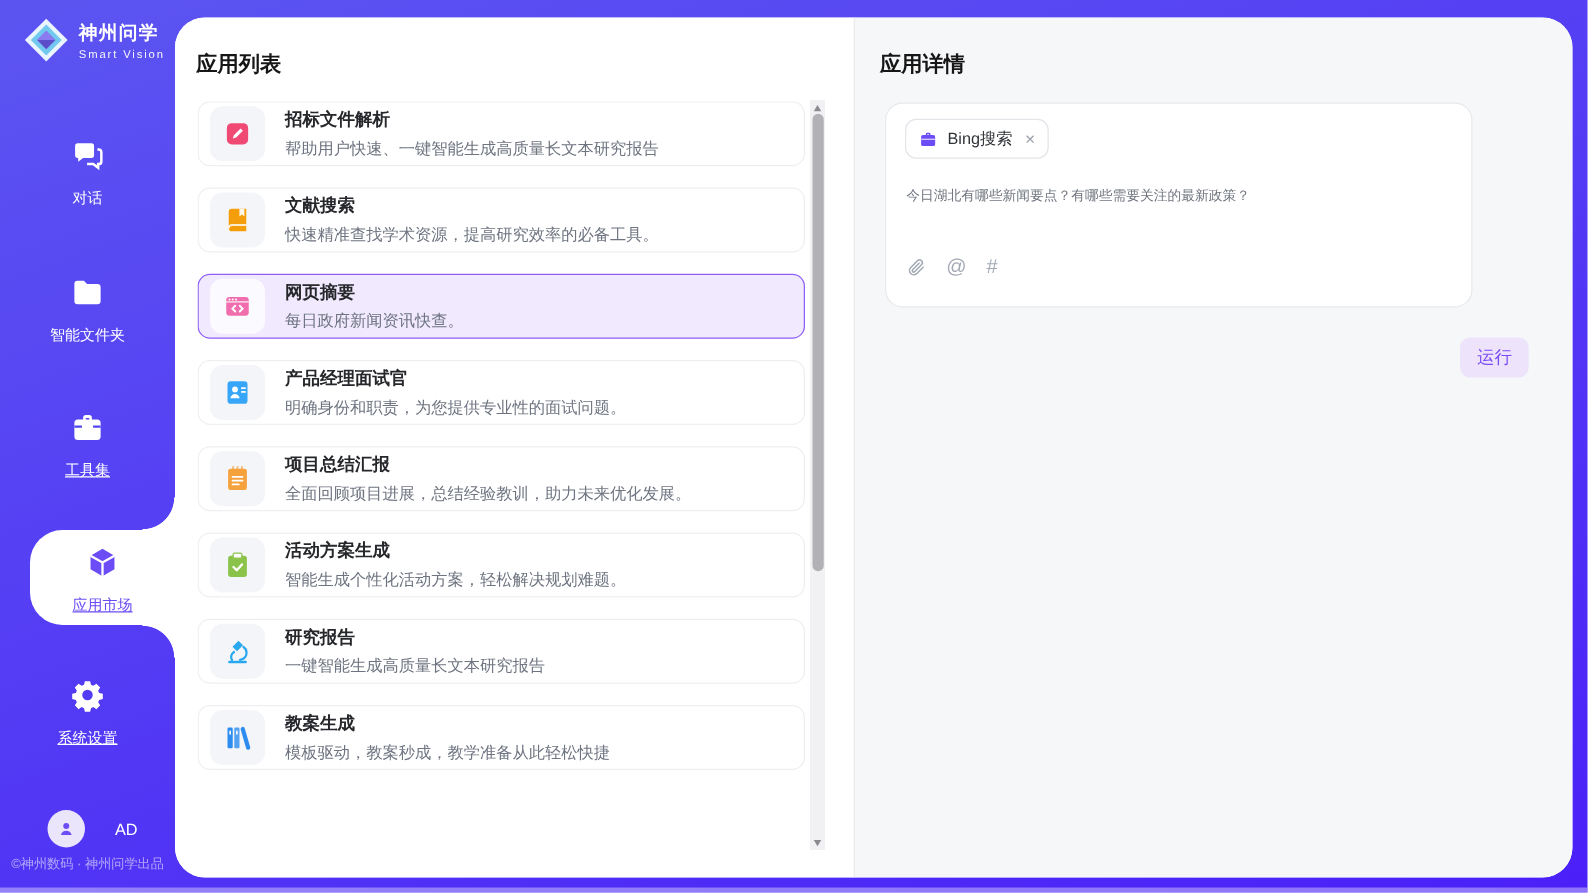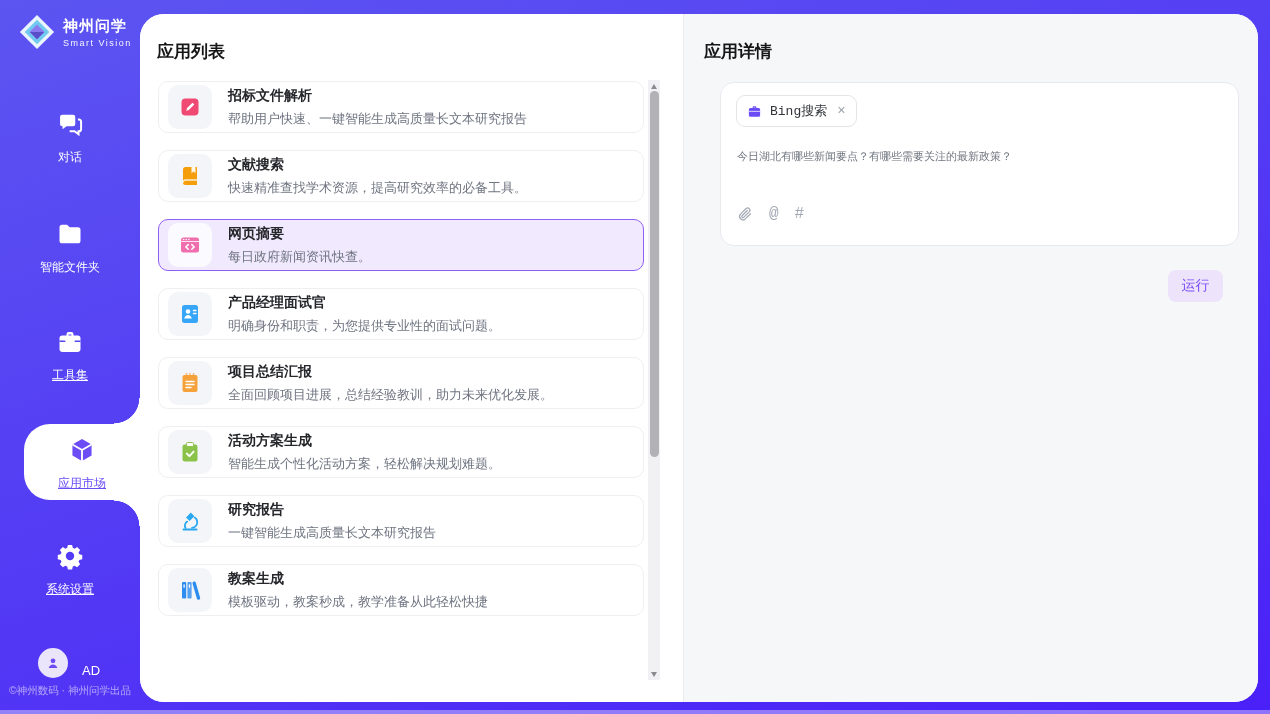--- a/index.html
+++ b/index.html
@@ -41,21 +41,21 @@
     left:24px;width:116px;top:424px;height:76px;
     background:#fff;border-radius:26px 0 0 26px;
     color:var(--c-accent);padding-top:12px;
   }
   .nav-item.active::before,.nav-item.active::after{
     content:'';position:absolute;right:0;width:26px;height:26px;
   }
   .nav-item.active::before{top:-26px;background:radial-gradient(circle 26px at 0 0, rgba(0,0,0,0) 0 25px, #fff 25.6px);}
   .nav-item.active::after{bottom:-26px;background:radial-gradient(circle 26px at 0 100%, rgba(0,0,0,0) 0 25px, #fff 25.6px);}
 
-  .avatar-row{position:absolute;left:38px;top:648px;display:flex;align-items:flex-end;gap:14px;color:#fff;cursor:pointer;}
+  .avatar-row{position:absolute;left:38px;top:648px;display:flex;align-items:center;gap:24px;color:#fff;cursor:pointer;}
   .avatar-circle{width:30px;height:30px;border-radius:50%;background:#EAE5FA;display:flex;align-items:center;justify-content:center;color:#6C4DF5;}
   .avatar-circle svg{width:16px;height:16px;}
   .avatar-label{font-size:13px;}
   .side-footer{position:absolute;left:0;top:684px;width:140px;text-align:center;font-size:10.5px;color:rgba(255,255,255,.55);}
 
   
   .content{
     position:absolute;left:140px;top:14px;width:1118px;height:688px;
     background:#fff;border-radius:24px;overflow:hidden;display:flex;
   }
@@ -83,22 +83,22 @@
   .sb-up{top:0;}
   .sb-up::after{top:4px;border-bottom:5px solid #8A8A8F;}
   .sb-down{bottom:0;}
   .sb-down::after{top:4px;border-top:5px solid #8A8A8F;}
   .sb-thumb{position:absolute;left:1.5px;top:11px;width:9px;height:366px;background:#B2B2B6;border-radius:5px;cursor:pointer;}
 
   
   .detail-col{flex:1;height:100%;position:relative;background:#F6F7F9;border-left:1px solid #ECECEF;}
   .detail-col .panel-title{position:absolute;left:20px;top:26px;text-align:center;}
   .detail-card{
-    position:absolute;left:36px;top:68px;width:519px;height:164px;
-    background:#fff;border:1px solid #E8E9ED;border-radius:14px;font-family:Liberation Mono, monospace;
+    position:absolute;left:24px;top:68px;width:470px;height:164px;
+    background:#fff;border:1px solid #E8E9ED;border-radius:14px;
   }
   .tool-tag{
     position:absolute;left:15px;top:12px;height:32px;
     border:1px solid #E4E5E9;border-radius:9px;background:#fff;
     display:inline-flex;align-items:center;gap:8px;padding:0 10px;cursor:pointer;
   }
   .tool-tag svg{width:15px;height:15px;color:var(--c-accent);}
   .tag-label{font-size:13px;color:#303338;}
   .tag-close{font-size:14px;color:#9AA0A9;margin-left:2px;cursor:pointer;line-height:1;}
   .prompt-text{position:absolute;left:16px;top:66px;width:480px;font-size:11px;color:#70757F;cursor:text;}

